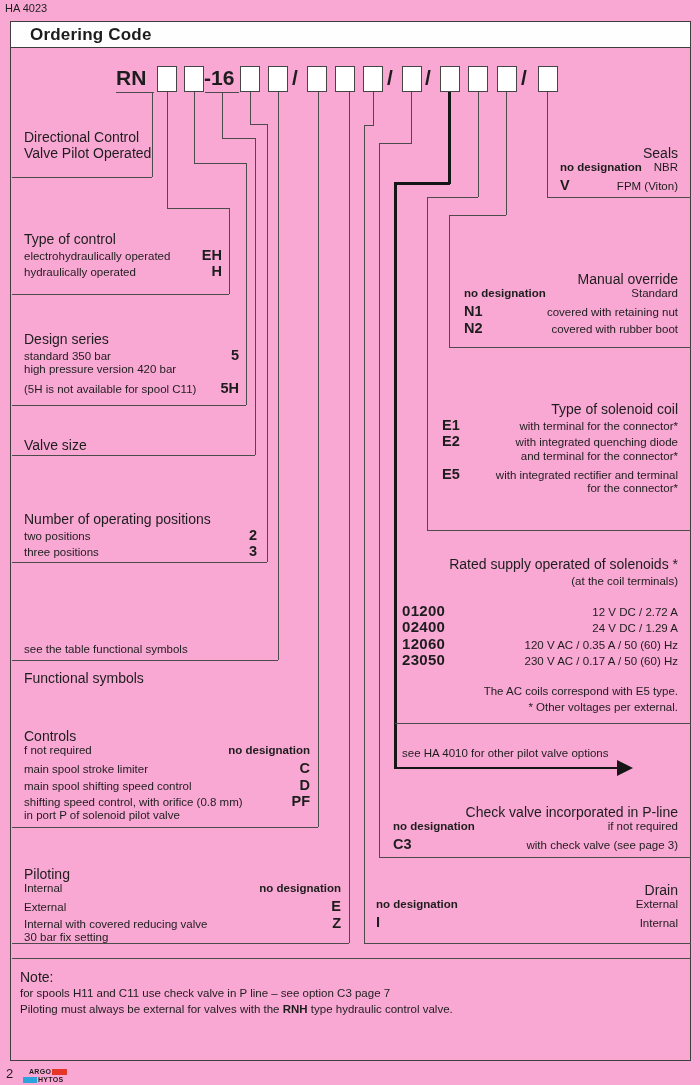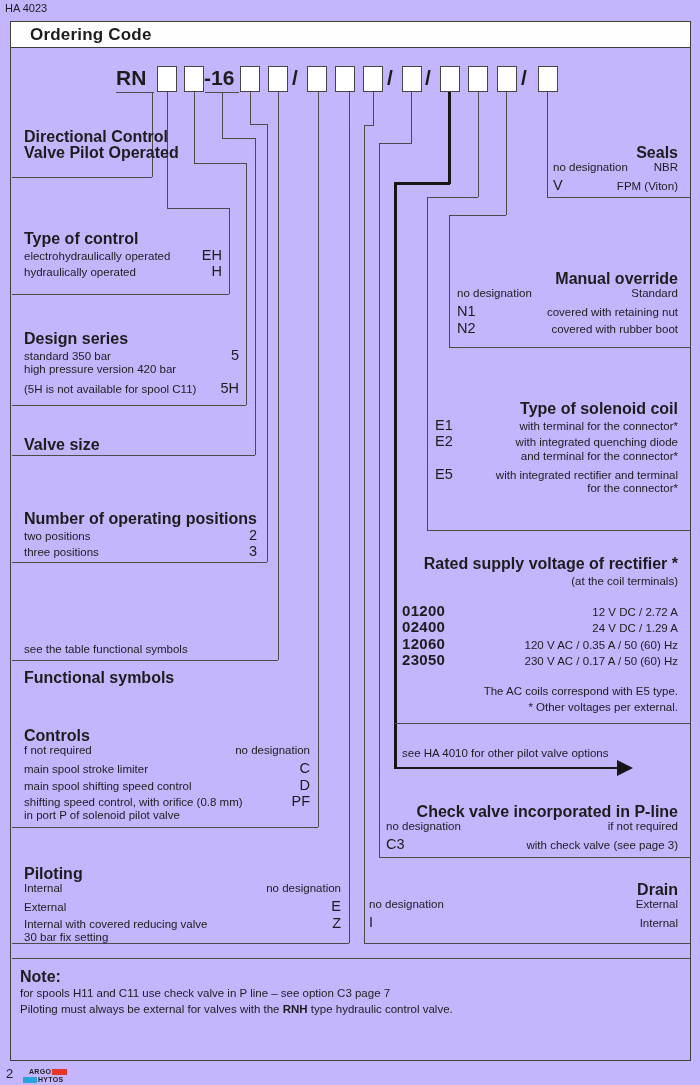--- a/index.html
+++ b/index.html
@@ -1,40 +1,40 @@
 <!DOCTYPE html>
 <html><head>
 <meta charset="utf-8">
 <style>
   html,body{margin:0;padding:0;background:#ffffff;}
-  .page{position:relative;width:700px;height:1085px;background:#c4b5fd;
+  .page{position:relative;width:700px;height:1085px;background:#f9a8d4;
         font-family:"Liberation Sans",sans-serif;color:#1d1d1d;overflow:hidden;}
   
   .hl{position:absolute;height:1.3px;background:#4b4b4b;}
   .vl{position:absolute;width:1.3px;background:#4b4b4b;}
   .hlt{position:absolute;height:2.6px;background:#161616;}
   .vlt{position:absolute;width:2.6px;background:#161616;}
   .frame{position:absolute;left:10px;top:21px;width:681px;height:1040px;
          border:1.6px solid #3e3e3e;box-sizing:border-box;}
   .band{position:absolute;left:10px;top:21px;width:681px;height:27px;
         border:1.6px solid #3e3e3e;box-sizing:border-box;background:#fefefe;}
   .doc-title{position:absolute;left:30px;top:25px;font-size:17px;font-weight:bold;letter-spacing:.2px;}
   .doc-code{position:absolute;left:5px;top:2px;font-size:11px;}
   
   .codebox{position:absolute;top:66px;width:20px;height:26px;border:1.7px solid #454545;
            box-sizing:border-box;background:#fff;}
   .bigcode{position:absolute;top:66px;font-size:21px;font-weight:bold;white-space:nowrap;}
   
-  .sec-title{position:absolute;font-size:16px;font-weight:bold;white-space:nowrap;line-height:16px;}
+  .sec-title{position:absolute;font-size:14px;font-weight:normal;white-space:nowrap;line-height:16px;}
   .txt{position:absolute;font-size:11.5px;white-space:nowrap;line-height:16px;}
   .r{text-align:right;}
   .rows{position:absolute;}
   .lrow,.rrow{display:flex;justify-content:space-between;align-items:baseline;
               height:16.3px;font-size:11.5px;white-space:nowrap;}
-  .code{font-weight:normal;font-size:14.5px;}
+  .code{font-weight:bold;font-size:14.5px;margin-left:7px;}
   .code.sm{font-size:11.5px;}
   .vrow{height:16.4px;}
   .vcode{font-weight:bold;font-size:15px;letter-spacing:.3px;}
   .arrowhead{position:absolute;width:0;height:0;border-top:8px solid transparent;
              border-bottom:8px solid transparent;border-left:16px solid #161616;}
   
   .pagenum{position:absolute;left:6px;top:1066px;font-size:13px;}
   .logo{position:absolute;left:23px;top:1068px;line-height:7px;}
   .logo .lrow1{display:flex;align-items:center;height:7px;margin-left:6px;}
   .logo .lrow2{display:flex;align-items:center;height:7px;margin-top:1px;}
@@ -274,21 +274,21 @@
     <div class="rrow">
       <span class="code">E5</span>
       <span>with integrated rectifier and terminal</span>
       </div>
     <div class="rrow">
       <span class="code"></span>
       <span>for the connector*</span>
       </div>
   </div>
 
-  <div class="sec-title r" style="left:400px;top:556px;width:278px;">Rated supply voltage of rectifier *</div>
+  <div class="sec-title r" style="left:400px;top:556px;width:278px;">Rated supply operated of solenoids *</div>
   <div class="txt r" style="left:400px;top:573px;width:278px;">(at the coil terminals)</div>
   <div class="rows" style="left:402px;top:602px;width:276px;">
     <div class="rrow vrow">
       <span class="vcode">01200</span>
       <span>12 V DC / 2.72 A</span>
       </div>
     <div class="rrow vrow">
       <span class="vcode">02400</span>
       <span>24 V DC / 1.29 A</span>
       </div>

